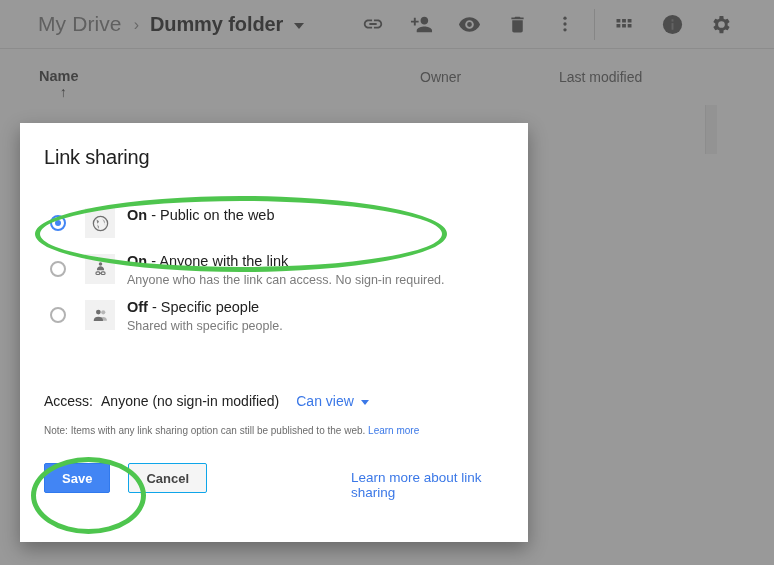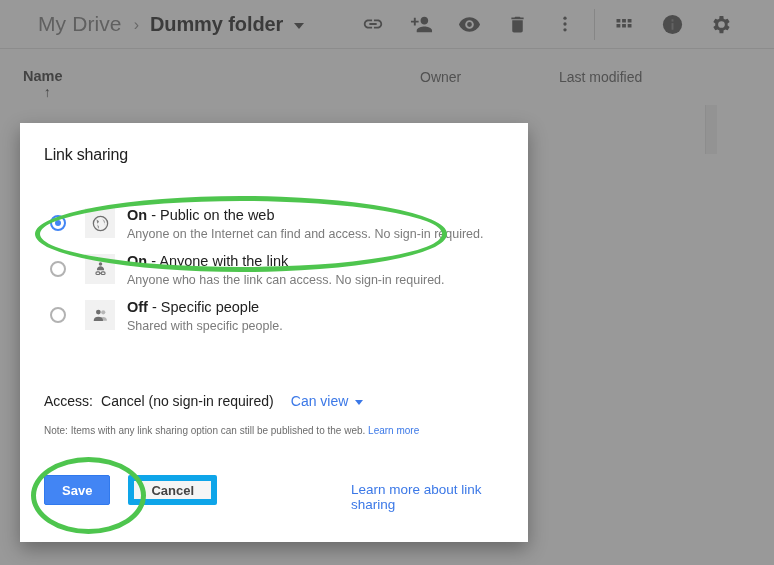--- a/index.html
+++ b/index.html
@@ -98,21 +98,21 @@
   .col-headers {
     position: absolute;
     left: 0;
     top: 49px;
     width: 774px;
     height: 55px;
     background: #ffffff;
   }
   .col-name {
     position: absolute;
-    left: 23px; top: 19px;
+    left: 39px; top: 19px;
     font-size: 14.5px;
     color: #323232;
     font-weight: bold;
     display: flex;
     align-items: center;
     flex-direction: column;
   }
   .col-name .sortarrow {
     margin-left: 9px;
     font-size: 14px;
@@ -192,21 +192,21 @@
     width: 508px;
     height: 419px;
     background: #ffffff;
     box-shadow: 0 7px 18px rgba(0,0,0,0.32);
   }
 
   .dlg-title {
     position: absolute;
     left: 24px;
     top: 23px;
-    font-size: 16px;
+    font-size: 20px;
     color: #212121;
     letter-spacing: -.2px;
   }
 
   .options {
     position: absolute;
     left: 0;
     top: 83px;
     width: 544px;
   }
@@ -307,21 +307,21 @@
     color: #6c6c6c;
   }
   .note-row a {
     color: #3b78e7;
     text-decoration: none;
   }
 
   .btn-row {
     position: absolute;
     left: 24px;
-    top: 352px;
+    top: 340px;
     right: 0;
     display: flex;
     align-items: flex-end;
   }
   .btn {
     height: 30px;
     min-width: 58px;
     padding: 0 17px;
     border-radius: 2px;
     font-size: 13px;
@@ -332,21 +332,21 @@
     box-sizing: border-box;
   }
   .btn-primary {
     background: #4285f4;
     color: #ffffff;
     border: 1px solid #3079ed;
   }
   .btn-secondary {
     background: #f5f5f5;
     color: #444444;
-    border: 6px solid #0ea5e9;
+    border: 1px solid #0ea5e9;
     margin-left: 18px;
   }
   .learn-link {
     position: absolute;
     left: 307px;
     top: 7px;
     font-size: 13.5px;
     color: #3b78e7;
     text-decoration: none;
   }
@@ -482,21 +482,20 @@
           <svg width="19" height="19" viewBox="0 0 24 24" fill="none" stroke="currentColor" stroke-width="1.6">
             <circle cx="12" cy="12" r="9"></circle>
             <path d="M7 6.5c1 1.5 3 1.5 3 3s-2 1.5-2 3 2 2 2 3.5-1 2-1 3" fill="currentColor" stroke="none" opacity=".85"></path>
             <path d="M14 5.5c.5 1.5 2.5 2 3.5 3.5s-1 3 0 4.5 1.5 1 1.5 2.5" fill="currentColor" stroke="none" opacity=".55"></path>
           </svg>
         </div>
         <div class="opt-text">
           <div class="opt-head">
             <b>On</b><span> - </span><span>Public on the web</span>
           </div>
-          <div class="opt-sub">Anyone on the Internet can find and access. No sign-in required.</div>
         </div>
       </div>
 
       <div class="option">
         <div class="radio"></div>
         <div class="opt-icon">
           <svg width="19" height="19" viewBox="0 0 24 24" fill="currentColor">
             <circle cx="12" cy="5" r="2.2"></circle>
             <path d="M7.5 12.2c0-2.4 2-4.2 4.5-4.2s4.5 1.8 4.5 4.2v.8h-9v-.8z"></path>
             <rect x="6.2" y="15" width="5" height="3.4" rx="1.7" fill="none" stroke="currentColor" stroke-width="1.4"></rect>
@@ -527,21 +526,21 @@
             <b>Off</b><span> - </span><span>Specific people</span>
           </div>
           <div class="opt-sub">Shared with specific people.</div>
         </div>
       </div>
 
     </div>
 
     <div class="access-row">
       <span class="access-label">Access:</span>
-      <span class="access-value">Cancel (no sign-in required)</span>
+      <span class="access-value">Anyone (no sign-in modified)</span>
       <span class="access-select">
         <span>Can view</span>
         <span class="caret"></span>
       </span>
     </div>
 
     <div class="note-row">
       <span>Note: Items with any link sharing option can still be published to the web.</span>
       <a href="#">Learn more</a>
     </div>

